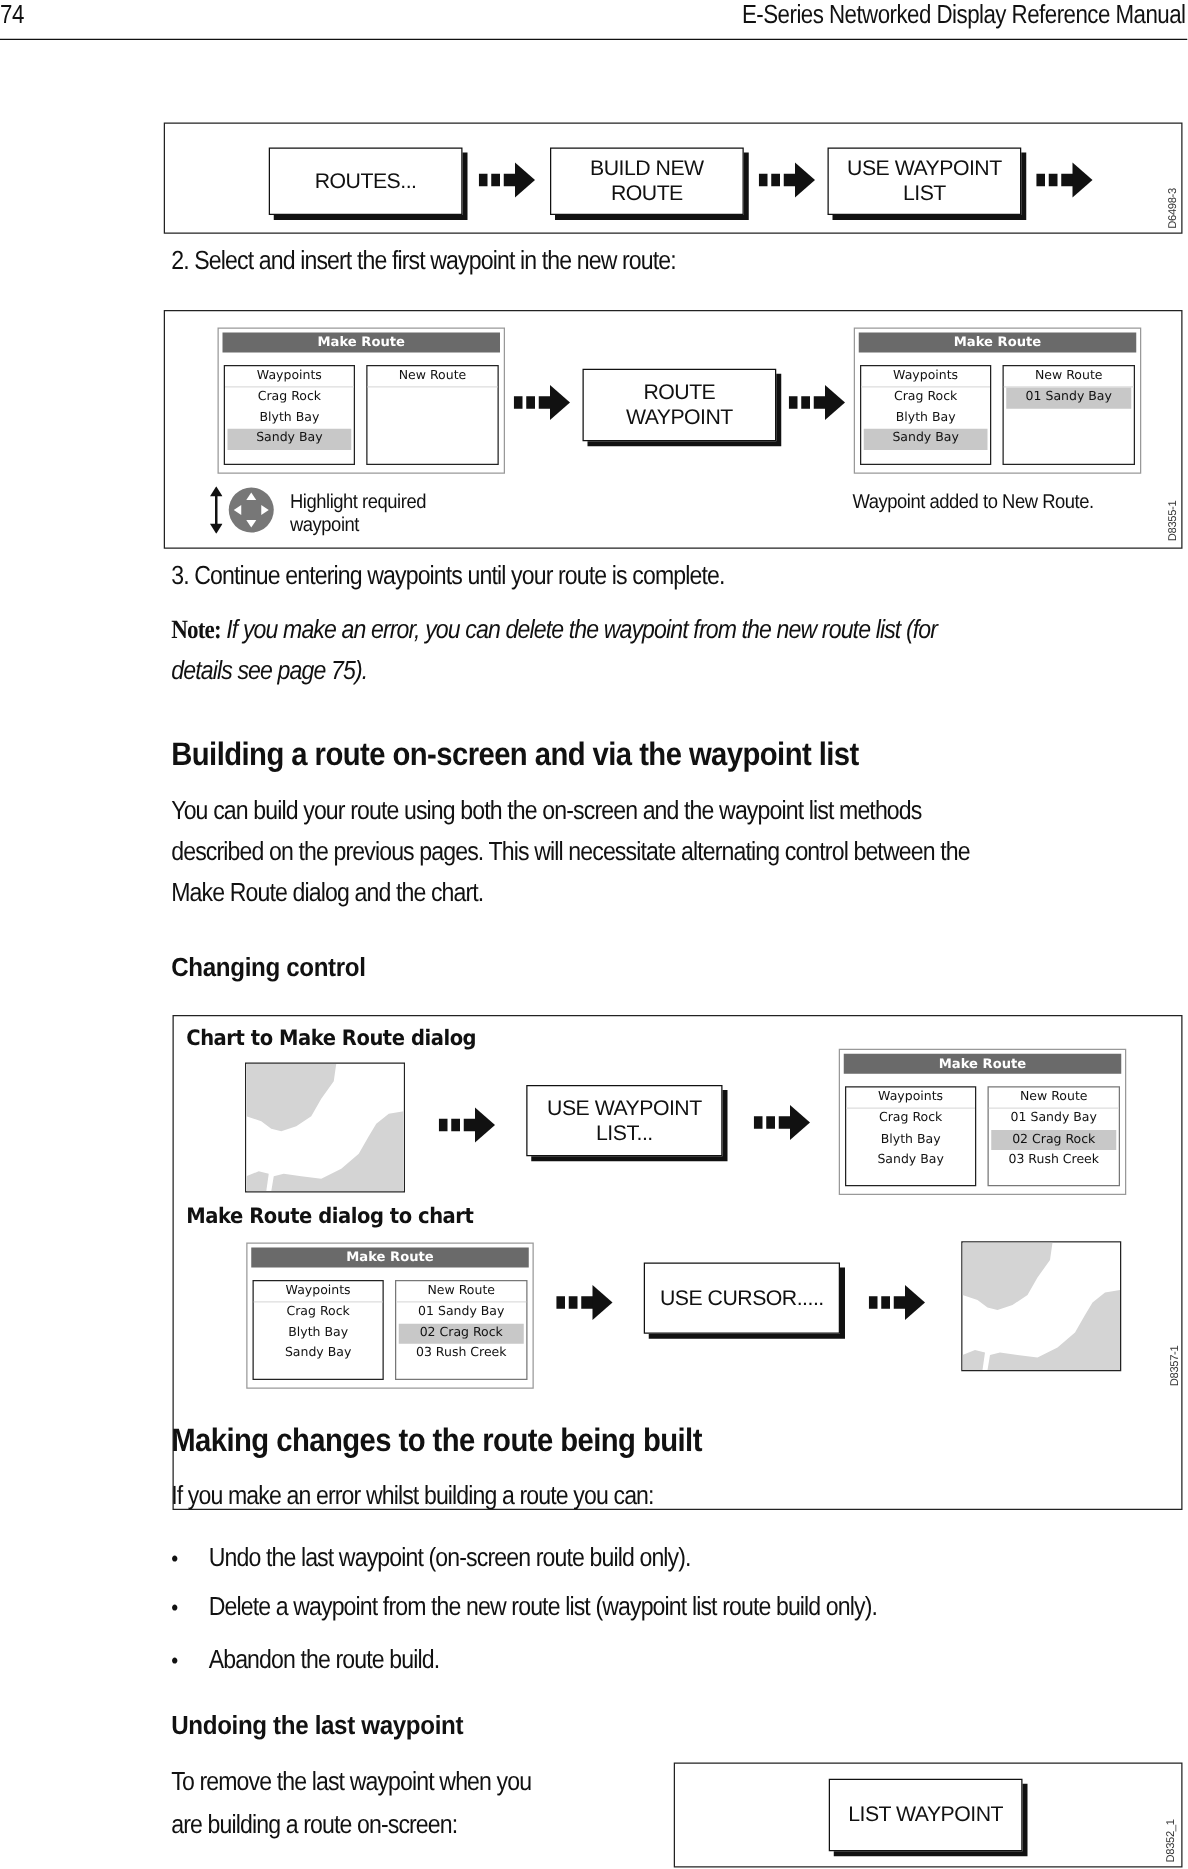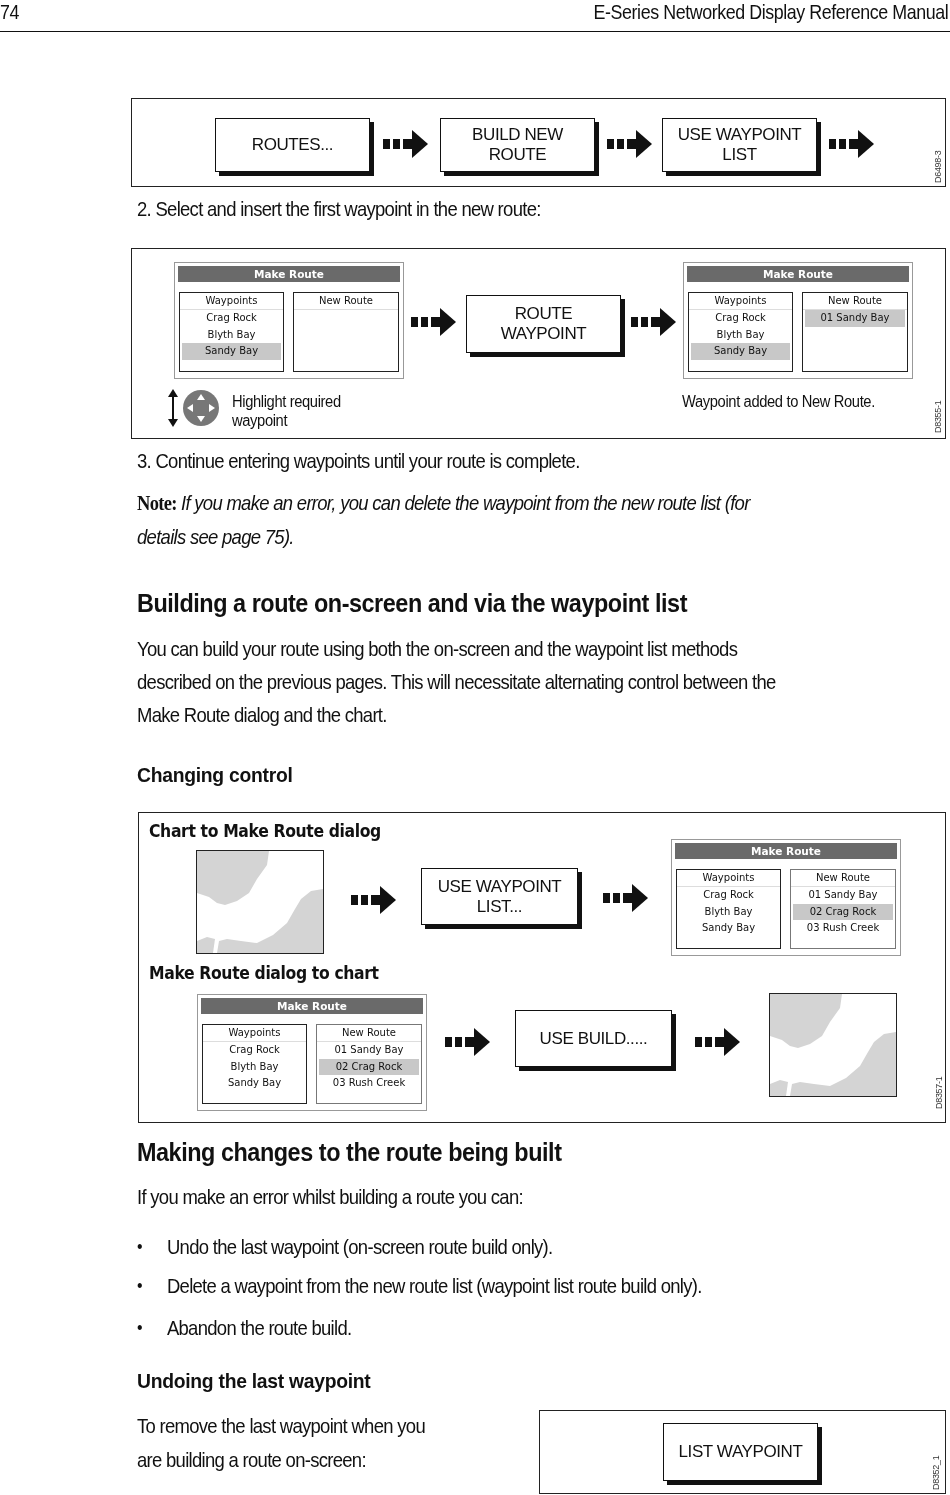--- a/index.html
+++ b/index.html
@@ -165,21 +165,21 @@
 </div>
 <div class="abs body-text note-text" style="left:137px; top:520px;">details see page 75).</div>
 
 <div class="abs h1" style="left:137px; top:588px;">Building a route on-screen and via the waypoint list</div>
 <div class="abs body-text" style="left:137px; top:632px;">You can build your route using both the on-screen and the waypoint list methods</div>
 <div class="abs body-text" style="left:137px; top:665px;">described on the previous pages. This will necessitate alternating control between the</div>
 <div class="abs body-text" style="left:137px; top:698px;">Make Route dialog and the chart.</div>
 
 <div class="abs h2" style="left:137px; top:763px;">Changing control</div>
 
-<div class="abs fig" style="left:138px; top:812px; width:808px; height:311px;text-decoration:underline;">
+<div class="abs fig" style="left:138px; top:812px; width:808px; height:396px;text-decoration:underline;">
   <div class="abs fig-heading" style="left:10px; top:8px;">Chart to Make Route dialog</div>
 
   <svg class="abs chart-thumb" style="left:57px; top:37px;" width="128" height="104" viewBox="0 0 126 102" preserveAspectRatio="none">
       <use href="#chart-land"></use>
     </svg>
   <svg class="abs arrow" style="left:212px; top:72px;">
       <use href="#flow-arrow"></use>
     </svg>
   <div class="abs softkey" style="left:282px; top:55px; width:157px; height:57px;">USE WAYPOINT
 LIST...</div>
@@ -217,21 +217,21 @@
       <div class="list-head">New Route</div>
       <div class="list-item">01 Sandy Bay</div>
       <div class="list-item sel">02 Crag Rock</div>
       <div class="list-item">03 Rush Creek</div>
     </div>
   </div>
 
   <svg class="abs arrow" style="left:306px; top:214px;">
       <use href="#flow-arrow"></use>
     </svg>
-  <div class="abs softkey" style="left:376px; top:197px; width:157px; height:57px;">USE BUILD.....</div>
+  <div class="abs softkey" style="left:376px; top:197px; width:157px; height:57px;">USE CURSOR.....</div>
   <svg class="abs arrow" style="left:556px; top:214px;">
       <use href="#flow-arrow"></use>
     </svg>
 
   <svg class="abs chart-thumb" style="left:630px; top:180px;" width="128" height="104" viewBox="0 0 126 102" preserveAspectRatio="none">
       <use href="#chart-land"></use>
     </svg>
 
   <div class="abs fig-id" style="left:795px; top:296px;">D8357-1</div>
 </div>

